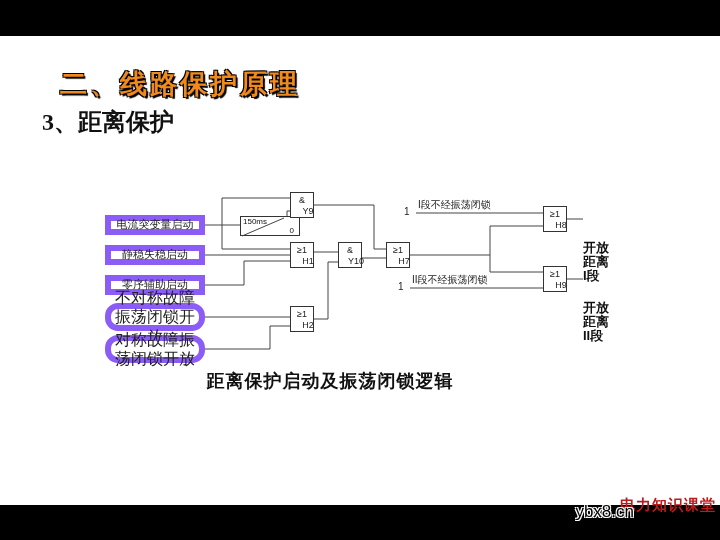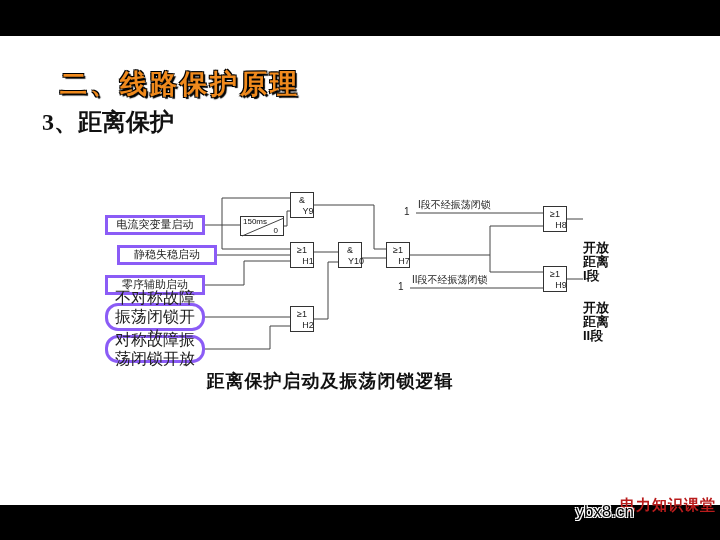--- a/index.html
+++ b/index.html
@@ -18,34 +18,34 @@
     text-shadow:-1px -1px 0 #000, 1px -1px 0 #000, -1px 1px 0 #000, 2px 2px 1px #000;
   }
   .subtitle{
     position:absolute; left:42px; top:106px; font-size:24px; font-weight:600;
     font-family:"Liberation Serif","DejaVu Serif",serif; color:#111;
   }
 
   .wires{ position:absolute; left:0; top:0; }
 
   .inbox{
-    position:absolute; left:105px; width:100px; border:3px solid #8b5cf6; background:#fff;
+    position:absolute; left:105px; width:100px; border:6px solid #8b5cf6; background:#fff;
     display:flex; align-items:center; justify-content:center; text-align:center;
     font-size:11px; line-height:1.2; color:#222; padding:1px 2px;
   }
   .inbox.small{ font-size:16px;border-radius:13px; }
 
   .gate{
     position:absolute; width:24px; height:26px; border:1px solid #333; background:#fff;
     display:flex; flex-direction:column; align-items:center; font-size:9px; color:#222;
   }
   .gate .sym{ line-height:12px; margin-top:1px; }
   .gate .gid{ line-height:11px;margin-left:12px; }
 
-  .timer{ position:absolute; left:240px; top:216px; width:44px; height:20px; border:1px solid #333; background:#fff; }
+  .timer{ position:absolute; left:240px; top:216px; width:60px; height:20px; border:1px solid #333; background:#fff; }
   .timer svg{ position:absolute; left:0; top:0; }
   .timer .d{ position:absolute; left:2px; top:0; font-size:8px; line-height:9px; }
   .timer .z{ position:absolute; right:5px; bottom:0; font-size:8px; line-height:9px; }
 
   .bypass{ position:absolute; font-size:10px; color:#222; }
   .const1{ position:absolute; font-size:10px; color:#222; }
 
   .outblk{ position:absolute; left:583px; width:40px; font-size:13px; line-height:14px; text-align:left; color:#111; font-weight:600;margin-top:42px; }
 
   .caption{
@@ -91,21 +91,21 @@
     M490 272 H543
     M416 213 H543
     M410 288 H543
     M567 219 H583
     M567 279 H583"></path>
 </svg>
 
 <div class="inbox" style="top:215px;height:20px;">
   <span>电流突变量启动</span>
 </div>
-<div class="inbox" style="top:245px;height:20px;margin-left:12px;">
+<div class="inbox" style="top:245px;height:20px;">
   <span>静稳失稳启动</span>
 </div>
 <div class="inbox" style="top:275px;height:20px;">
   <span>零序辅助启动</span>
 </div>
 <div class="inbox small" style="top:303px;height:28px;">
   <span>不对称故障振荡闭锁开放</span>
 </div>
 <div class="inbox small" style="top:335px;height:28px;text-align:center;">
   <span>对称故障振荡闭锁开放</span>

